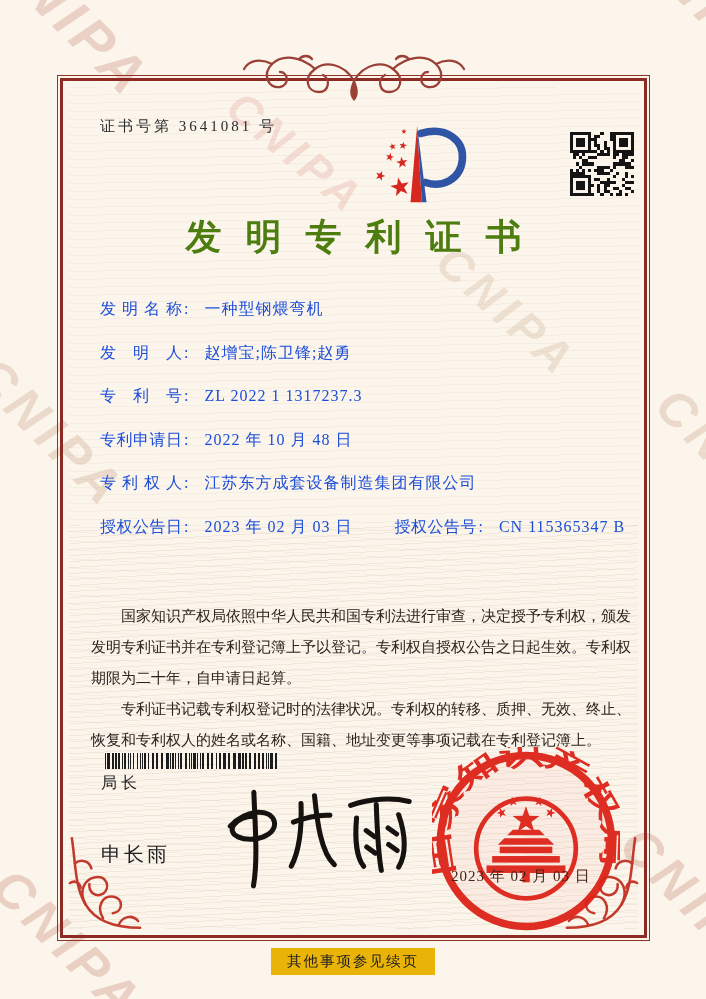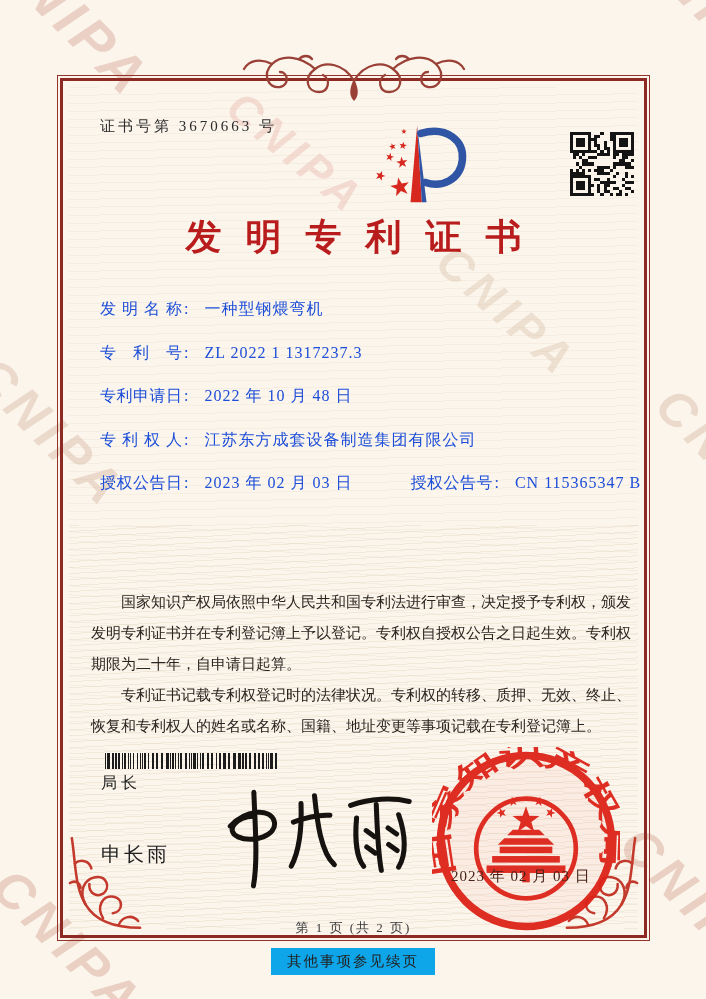--- a/index.html
+++ b/index.html
@@ -30,52 +30,52 @@
   .ornament-top{position:absolute;left:50%;top:-25px;transform:translateX(-50%);z-index:4;}
   .flourish{position:absolute;bottom:3px;z-index:4;}
   .flourish.left{left:3px;}
   .flourish.right{right:3px;transform:scaleX(-1);}
 
   
   .cert-no{position:absolute;left:37px;top:36px;font-size:15px;letter-spacing:3px;color:#2b2b2b;z-index:5;}
   .logo{position:absolute;left:290px;top:38px;z-index:5;}
   .qr{position:absolute;left:507px;top:51px;z-index:5;}
   .title{position:absolute;left:0;right:0;top:132px;text-align:center;font-size:36px;font-weight:bold;
-         color:#b91c1c;letter-spacing:24px;text-indent:24px;z-index:5;}
+         color:#4d7c0f;letter-spacing:24px;text-indent:24px;z-index:5;}
 
   
   .fields{position:absolute;left:37px;top:218px;width:530px;z-index:5;}
   .field-row{height:43.5px;font-size:16px;color:#1d4ed8;white-space:nowrap;}
   .flabel{display:inline-block;width:82px;text-align:justify;text-align-last:justify;}
   .fcolon{display:inline-block;margin-left:2px;}
   .fvalue{margin-left:16px;letter-spacing:1px;}
-  .fpair2{margin-left:58px;}
+  .fpair2{margin-left:42px;}
 
   
-  .body-text{position:absolute;left:28px;top:506px;width:549px;font-size:15px;line-height:31px;
+  .body-text{position:absolute;left:28px;top:520px;width:549px;font-size:15px;line-height:31px;
              color:#2a241f;z-index:5;}
   .body-text p{margin:0;text-indent:2em;}
 
   .barcode{position:absolute;left:42px;top:672px;z-index:5;}
 
   .director-label{position:absolute;left:38px;top:692px;font-size:16px;font-family:var(--sans);
                   color:#222;letter-spacing:4px;z-index:6;}
   .director-name{position:absolute;left:38px;top:760px;font-size:20px;font-family:var(--sans);
                  color:#222;letter-spacing:3px;z-index:6;}
   .signature{position:absolute;left:142px;top:700px;z-index:6;transform:rotate(-2deg);}
 
   .seal{position:absolute;left:369px;top:666px;z-index:5;opacity:.95;}
   .seal-date{position:absolute;left:388px;top:786px;font-size:15px;color:#47231a;letter-spacing:1px;
              z-index:6;white-space:nowrap;}
 
   .page-info{position:absolute;left:0;right:0;top:838px;text-align:center;font-size:13px;
              color:#3a3a3a;letter-spacing:2px;z-index:5;}
 
   .continuation{position:absolute;left:50%;top:948px;transform:translateX(-50%);
-                background:#0ea5e9;padding:4px 16px;font-size:14.5px;color:#222;
+                background:#eab308;padding:4px 16px;font-size:14.5px;color:#222;
                 letter-spacing:2px;z-index:3;white-space:nowrap;}
 </style>
 </head>
 <body>
 
 <div id="page">
 
   <div id="wm-layer">
       <span class="wm" style="left: -30px; top: -16px; font-size: 56px; color: rgba(205, 140, 122, 0.34); transform: rotate(45deg);">CNIPA</span>
       <span class="wm" style="left: 596px; top: -42px; font-size: 56px; color: rgba(205, 140, 122, 0.32); transform: rotate(45deg);">CNIPA</span>
@@ -85,21 +85,21 @@
       <span class="wm" style="left: -44px; top: 402px; font-size: 52px; color: rgba(200, 155, 125, 0.3); transform: rotate(45deg);">CNIPA</span>
       <span class="wm" style="left: -26px; top: 914px; font-size: 52px; color: rgba(205, 140, 122, 0.36); transform: rotate(45deg);">CNIPA</span>
       <span class="wm" style="left: 602px; top: 872px; font-size: 52px; color: rgba(205, 140, 122, 0.36); transform: rotate(45deg);">CNIPA</span>
     </div>
 
   <div class="frame">
     <div class="frame-inner">
       <div class="guilloche-top"></div>
       <div class="guilloche"></div>
 
-      <div class="cert-no">证书号第 3670663 号</div>
+      <div class="cert-no">证书号第 3641081 号</div>
 
       <svg class="logo" width="132" height="92" viewBox="0 0 140 95">
         <defs>
           <path id="star" d="M0,-10 L2.35,-3.24 L9.51,-3.09 L3.8,1.24 L5.88,8.09 L0,4 L-5.88,8.09 L-3.8,1.24 L-9.51,-3.09 L-2.35,-3.24 Z"></path>
         </defs>
         <g fill="#d6281e">
           <use href="#star" transform="translate(50,71) scale(1.05) rotate(-12)"></use>
           <use href="#star" transform="translate(29,59) scale(0.55) rotate(20)"></use>
           <use href="#star" transform="translate(52,45) scale(0.62) rotate(-8)"></use>
           <use href="#star" transform="translate(39,39) scale(0.45) rotate(14)"></use>
@@ -335,20 +335,21 @@
             <rect x="15" y="20" width="1" height="1"></rect>
             <rect x="16" y="20" width="1" height="1"></rect>
             <rect x="18" y="20" width="1" height="1"></rect>
           </g>
         </svg>
 
       <div class="title">发明专利证书</div>
 
       <div class="fields" id="fields">
           <div class="field-row"><span class="flabel">发明名称</span><span class="fcolon">:</span><span class="fvalue">一种型钢煨弯机</span></div>
+          <div class="field-row"><span class="flabel">发明人</span><span class="fcolon">:</span><span class="fvalue">赵增宝;陈卫锋;赵勇</span></div>
           <div class="field-row"><span class="flabel">专利号</span><span class="fcolon">:</span><span class="fvalue">ZL 2022 1 1317237.3</span></div>
           <div class="field-row"><span class="flabel">专利申请日</span><span class="fcolon">:</span><span class="fvalue">2022 年 10 月 48 日</span></div>
           <div class="field-row"><span class="flabel">专利权人</span><span class="fcolon">:</span><span class="fvalue">江苏东方成套设备制造集团有限公司</span></div>
           <div class="field-row"><span class="flabel">授权公告日</span><span class="fcolon">:</span><span class="fvalue">2023 年 02 月 03 日</span><span class="fpair2"><span class="flabel">授权公告号</span><span class="fcolon">:</span><span class="fvalue">CN 115365347 B</span></span></div>
         </div>
 
       <div class="body-text">
         <p>国家知识产权局依照中华人民共和国专利法进行审查，决定授予专利权，颁发发明专利证书并在专利登记簿上予以登记。专利权自授权公告之日起生效。专利权期限为二十年，自申请日起算。</p>
         <p>专利证书记载专利权登记时的法律状况。专利权的转移、质押、无效、终止、恢复和专利权人的姓名或名称、国籍、地址变更等事项记载在专利登记簿上。</p>
       </div>
@@ -441,21 +442,20 @@
           <path d="M70,104 L130,104 L123,97 L77,97 Z"></path>
           <path d="M80,94 L120,94 L114,88 L86,88 Z"></path>
           <rect x="72" y="106" width="56" height="7"></rect>
           <rect x="64" y="116" width="72" height="7"></rect>
           <rect x="58" y="126" width="84" height="8"></rect>
           <rect x="96" y="134" width="8" height="10"></rect>
         </g>
       </svg>
       <div class="seal-date">2023 年 02 月 03 日</div>
 
-      <div class="page-info">第 1 页 (共 2 页)</div>
 
       <svg class="flourish left" width="78" height="98" viewBox="0 0 80 100">
         <g fill="none" stroke="#c3392c" stroke-width="2.6" stroke-linecap="round">
           <path d="M6,4 C10,30 9,54 20,72 C30,89 50,96 76,96"></path>
           <path d="M20,72 C13,59 18,46 30,44 C42,42 46,55 38,61 C31,65 23,60 24,51"></path>
           <path d="M38,86 C31,75 37,62 49,64 C59,66 59,79 48,81"></path>
           <path d="M9,30 C15,25 24,27 26,35"></path>
           <path d="M54,93 C58,84 68,82 74,89"></path>
           <path d="M4,50 C9,47 14,49 15,55"></path>
         </g>

